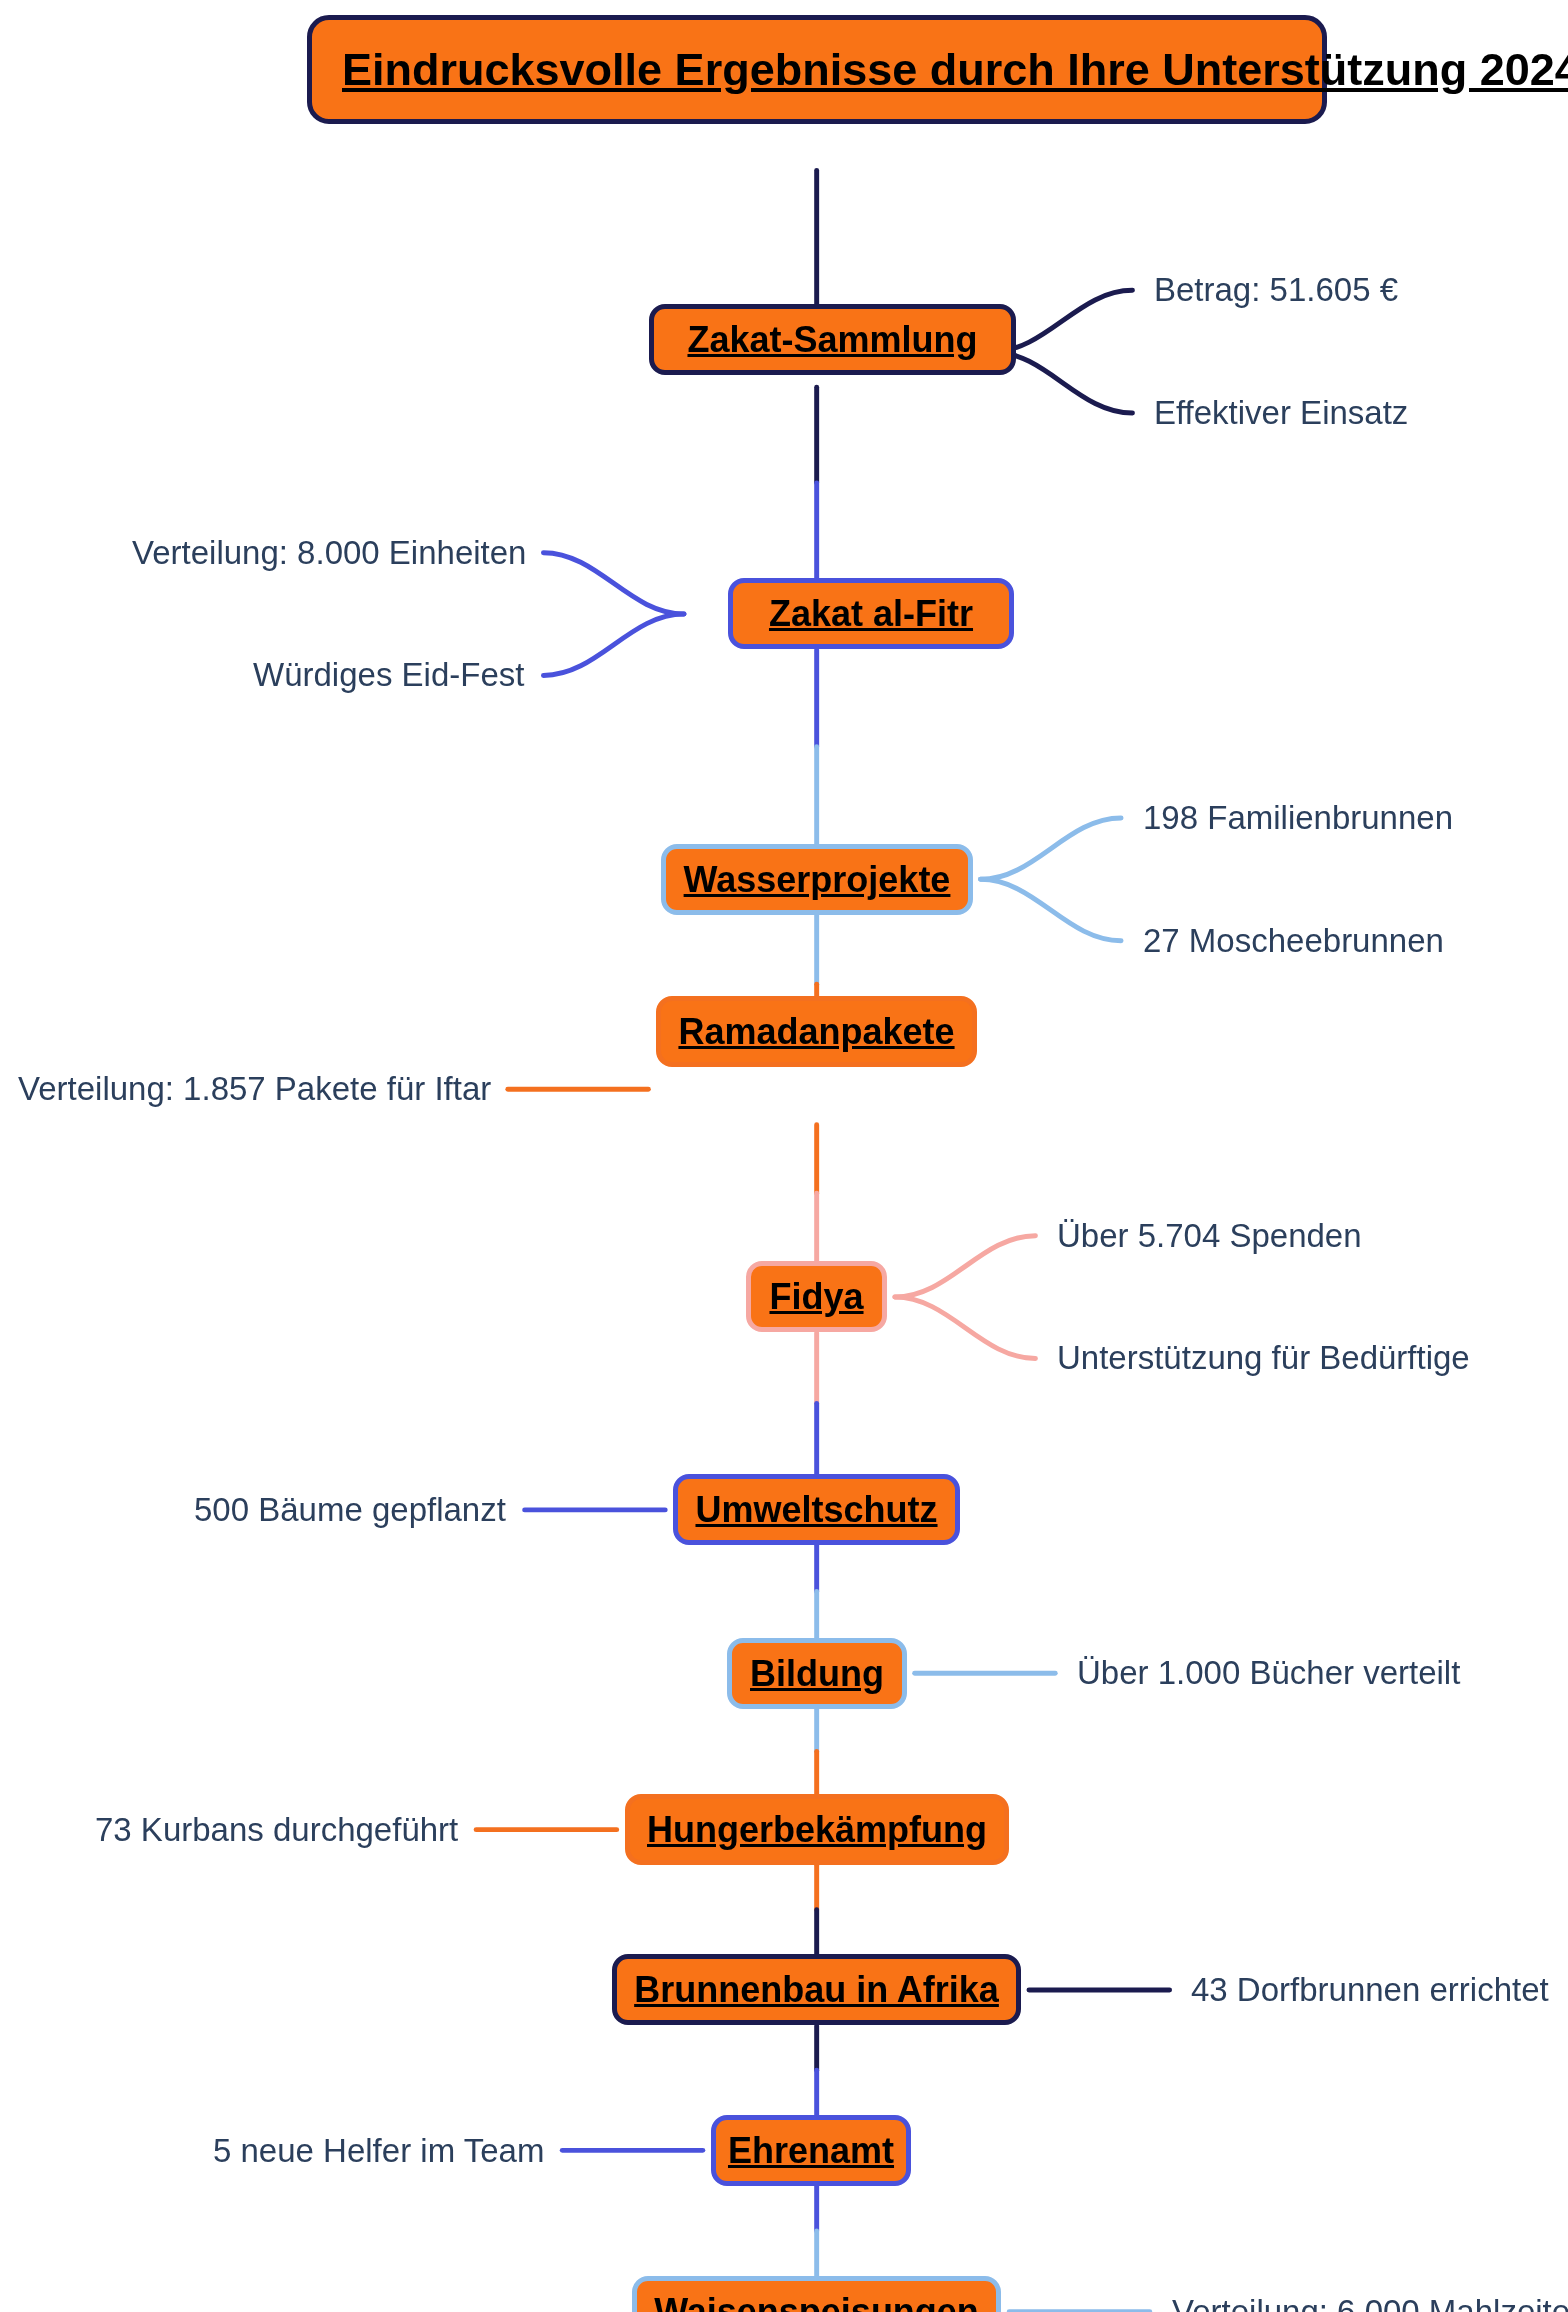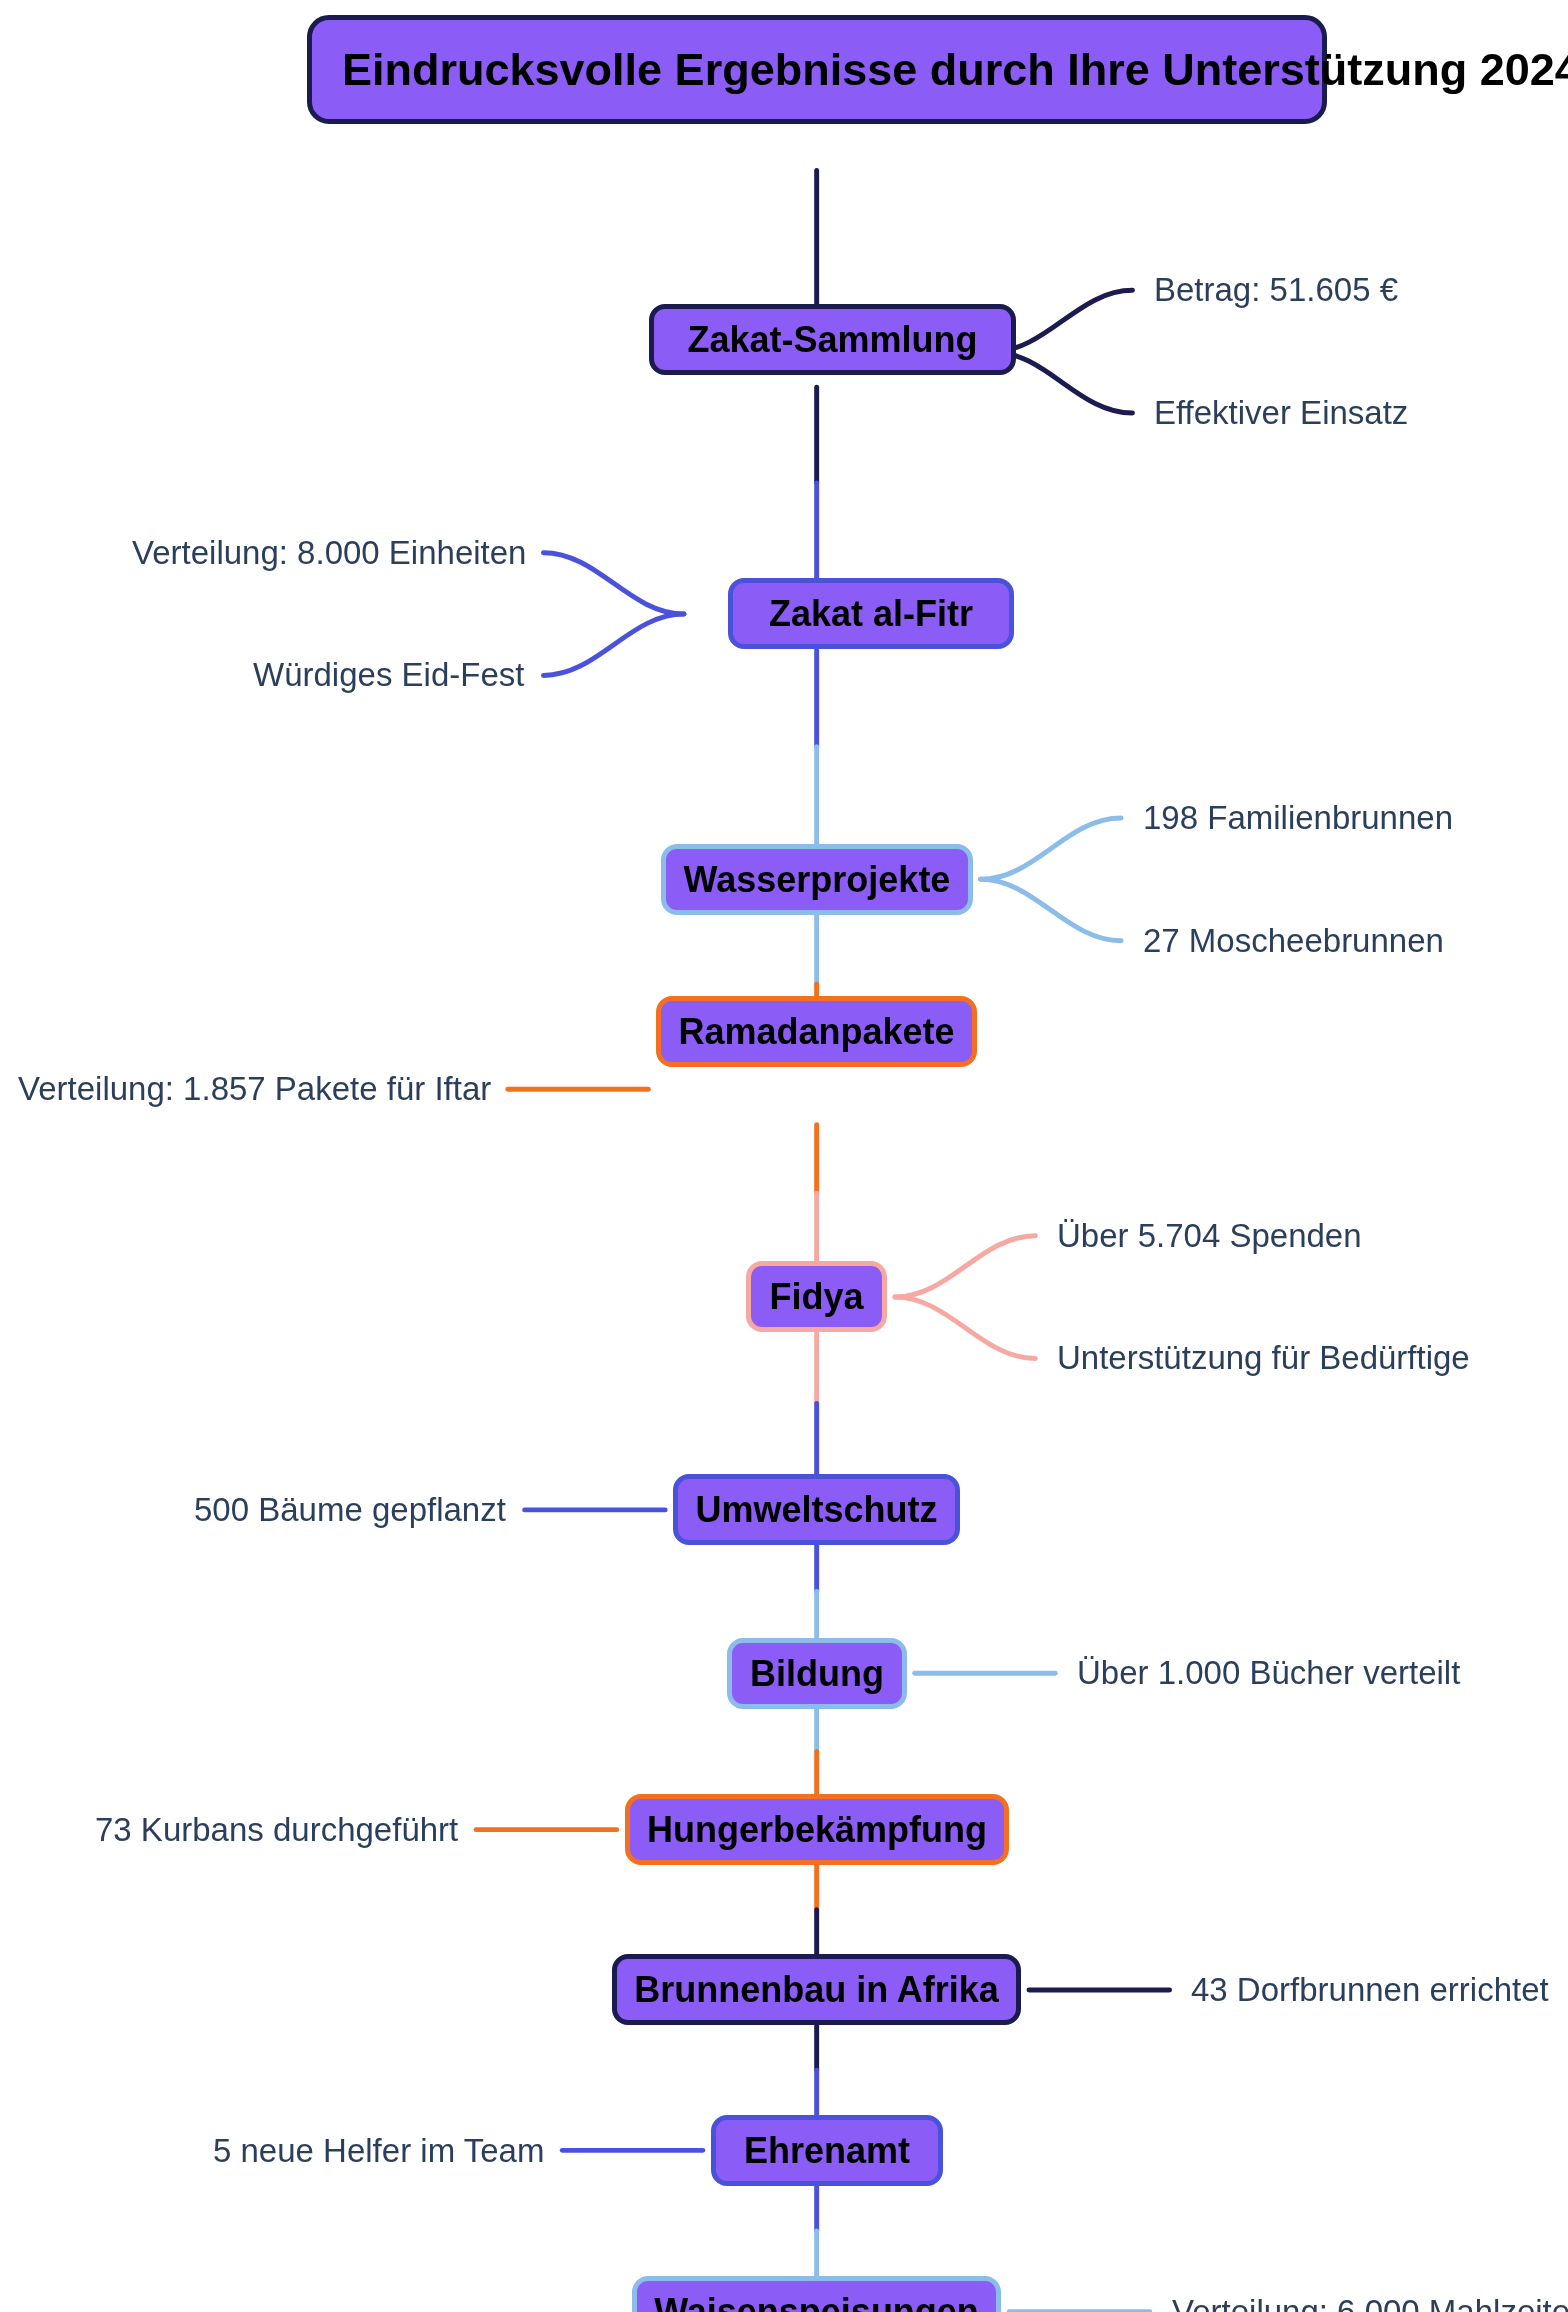--- a/index.html
+++ b/index.html
@@ -5,25 +5,26 @@
   html,body{margin:0;padding:0;background:#ffffff;}
   body{
     width:1568px;height:2313px;position:relative;overflow:hidden;
     font-family:"Liberation Sans", sans-serif;
   }
   #map{position:absolute;inset:0;width:1568px;height:2313px;}
   svg.wires{position:absolute;left:0;top:0;width:1568px;height:2313px;pointer-events:none;}
 
   
   .node{
-    position:absolute;box-sizing:border-box;background:#8b5cf6;
+    position:absolute;box-sizing:border-box;background:#f97316;
     border-style:solid;border-width:5px;border-radius:16px;
     display:flex;align-items:center;justify-content:center;
     font-weight:bold;color:#000000;white-space:nowrap;
     line-height:1;
+    text-decoration:underline;
   }
   .node.root{
     border-width:5px;border-radius:22px;padding:20px 30px;
     display:block;text-align:left;font-size:45px;line-height:1.32;
     color:#000;font-weight:bold;
   }
   .node.branch{font-size:36px;padding:0 22px;height:71px;}
 
   
   .leaf{
@@ -114,21 +115,21 @@
       </div>
       <div class="leaf r" style="color: rgb(43, 63, 92); left: 1077px; top: 1656px;">Über 1.000 Bücher verteilt</div>
       <div class="node branch" style="left: 625px; top: 1794px; width: 384px; border-color: rgb(244, 112, 31);">
         <span>Hungerbekämpfung</span>
       </div>
       <div class="leaf l" style="color: rgb(43, 63, 92); left: 95px; top: 1813px;">73 Kurbans durchgeführt</div>
       <div class="node branch" style="left: 612px; top: 1954px; width: 409px; border-color: rgb(27, 27, 79);">
         <span>Brunnenbau in Afrika</span>
       </div>
       <div class="leaf r" style="color: rgb(43, 63, 92); left: 1191px; top: 1973px;">43 Dorfbrunnen errichtet</div>
-      <div class="node branch" style="left: 711px; top: 2115px; width: 232px; border-color: rgb(74, 82, 220);">
+      <div class="node branch" style="left: 711px; top: 2115px; width: 200px; border-color: rgb(74, 82, 220);">
         <span>Ehrenamt</span>
       </div>
       <div class="leaf l" style="color: rgb(43, 63, 92); left: 213px; top: 2134px;">5 neue Helfer im Team</div>
       <div class="node branch" style="left: 632px; top: 2276px; width: 369px; border-color: rgb(140, 188, 234);">
         <span>Waisenspeisungen</span>
       </div>
       <div class="leaf r" style="color: rgb(43, 63, 92); left: 1172px; top: 2295px;">Verteilung: 6.000 Mahlzeiten</div>
     </div>
 </div>
 

